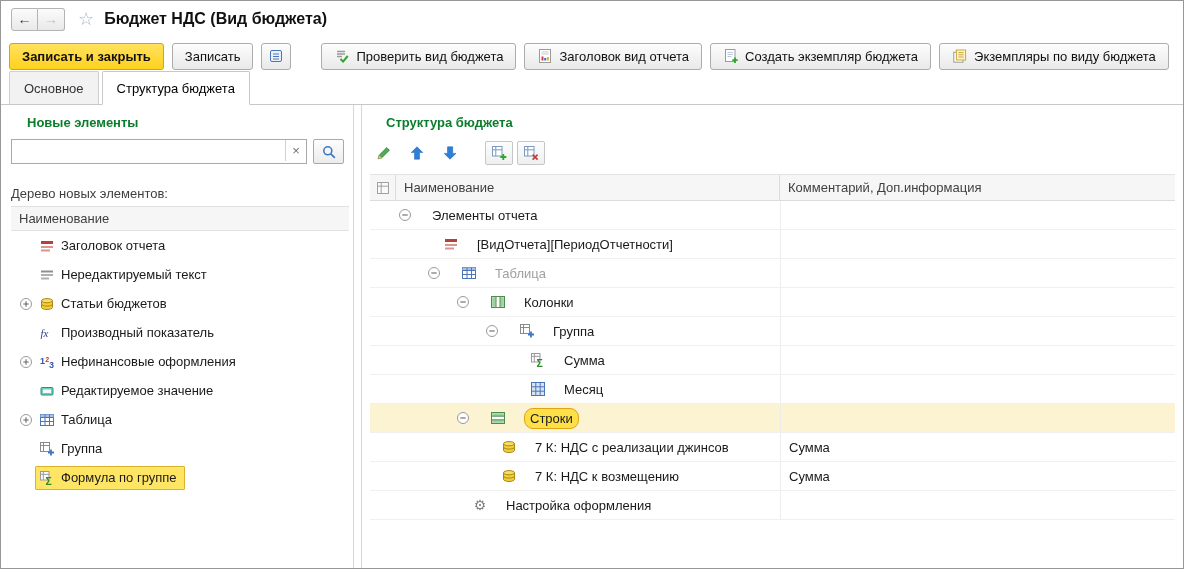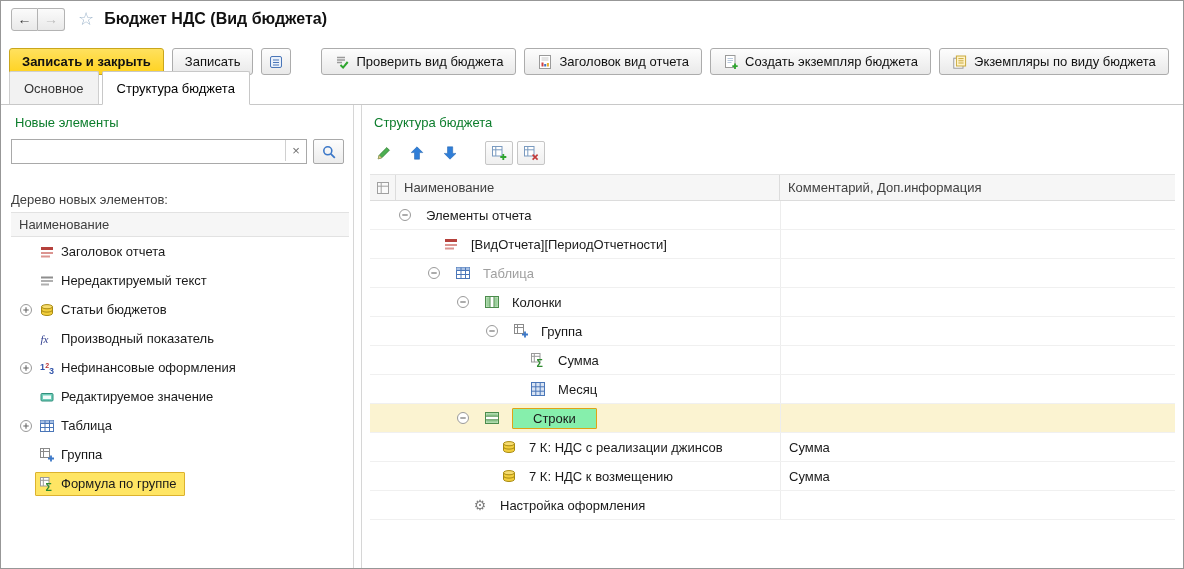--- a/index.html
+++ b/index.html
@@ -10,47 +10,47 @@
   
   .titlebar{height:36px;flex:0 0 auto;display:flex;align-items:center;padding:0 10px}
   .navpair{display:flex}
   .navbtn{width:27px;height:23px;border:1px solid #B3B3B3;background:linear-gradient(#FBFBFB,#E9E9E9);display:flex;align-items:center;justify-content:center;font-size:14px;color:#3A3A3A;cursor:pointer}
   .navbtn.back{border-radius:3px 0 0 3px}
   .navbtn.fwd{border-radius:0 3px 3px 0;border-left:none;color:#BDBDBD}
   .star{margin:0 10px 0 13px;font-size:18px;color:#9FB6CC;line-height:1}
   .title{font-size:16px;font-weight:bold;color:#111}
 
   
-  .toolbar{height:38px;flex:0 0 auto;display:flex;align-items:flex-end;gap:8px;padding:0 8px}
+  .toolbar{height:38px;flex:0 0 auto;display:flex;align-items:center;gap:8px;padding:0 8px}
   .btn{height:27px;border:1px solid #ACACAC;border-radius:3px;background:linear-gradient(#FDFDFD,#E9E9E9);display:inline-flex;align-items:center;gap:6px;padding:0 12px;font-size:13px;font-family:inherit;white-space:nowrap;cursor:pointer;color:#111}
   .btn.primary{background:linear-gradient(#FFE express 15E,#FFD21E);background:linear-gradient(#FFE15E,#FFD21E);border-color:#C9A61C;font-weight:bold}
   .btn.iconbtn{padding:0 6px}
   .tsp{width:14px}
 
   
   .tabbar{height:30px;flex:0 0 auto;display:flex;align-items:flex-end;gap:3px;padding:0 0 0 8px;border-bottom:1px solid #C8C8C8}
   .tab{height:25px;display:flex;align-items:center;padding:16px 14px;background:#F2F2F2;border:1px solid #CFCFCF;border-bottom:none;border-radius:2px 2px 0 0;color:#333;cursor:pointer;white-space:nowrap}
   .tab.active{height:28px;background:#fff;border-color:#C8C8C8;margin-bottom:-1px;border-bottom:1px solid #fff;color:#000}
 
   
   .content{flex:1;display:flex;min-height:0}
   .left{width:352px;flex:0 0 auto;padding:10px 4px 0 10px;display:flex;flex-direction:column;min-height:0}
   .vsplit{width:9px;flex:0 0 auto;background:#fff;border-left:1px solid #D6D6D6;border-right:1px solid #D6D6D6}
   .right{flex:1;min-width:0;display:flex;flex-direction:column;padding:10px 8px 0 8px}
 
-  .ptitle{color:#0C7D2C;font-weight:normal;margin:0 0 9px 4px}
+  .ptitle{color:#0C7D2C;font-weight:bold;margin:0 0 9px 16px}
 
   
   .searchrow{display:flex;align-items:center;margin-bottom:10px}
   .searchbox{position:relative;width:296px;height:25px}
   .searchbox input{width:100%;height:100%;border:1px solid #A9A9A9;padding:0 24px 0 6px;font:inherit;outline:none}
   .clearx{position:absolute;right:1px;top:1px;width:21px;height:21px;display:flex;align-items:center;justify-content:center;color:#707070;border-left:1px solid #D0D0D0;font-size:13px;cursor:pointer;background:#fff}
   .sbtn{width:31px;height:25px;margin-left:6px;border:1px solid #A9A9A9;border-radius:2px;background:linear-gradient(#FDFDFD,#ECECEC);display:flex;align-items:center;justify-content:center;cursor:pointer}
 
-  .treelabel{color:#3F3F3F;margin:18px 0 5px 0}
+  .treelabel{color:#3F3F3F;margin:12px 0 5px 0}
 
   
   .lthead{height:25px;flex:0 0 auto;background:#F6F6F6;border-top:1px solid #E2E2E2;border-bottom:1px solid #E2E2E2;display:flex;align-items:center;padding-left:8px;color:#3F3F3F}
   .lt{flex:1;overflow:hidden}
   .ltrow{height:29px;display:flex;align-items:center;padding-left:6px;cursor:default}
   .exp{width:18px;flex:0 0 auto;display:flex;align-items:center;justify-content:center}
   .hl{display:inline-flex;align-items:center;gap:6px;padding:3px 7px 3px 3px;border:1px solid transparent;border-radius:1px;white-space:nowrap}
   .hl.on{background:#FFE564;border-color:#DCB22E}
   .ic{width:16px;height:16px;display:inline-flex;align-items:center;justify-content:center;flex:0 0 auto}
 
@@ -63,25 +63,25 @@
   
   .grid{flex:1;min-height:0;display:flex;flex-direction:column;border-top:1px solid #E4E4E4}
   .ghead{display:grid;grid-template-columns:26px 384px 1fr;height:26px;flex:0 0 auto;background:#F6F6F6;border-bottom:1px solid #DCDCDC;color:#3F3F3F}
   .ghead>div{display:flex;align-items:center;border-right:1px solid #DCDCDC;padding-left:8px;overflow:hidden;white-space:nowrap}
   .ghead>div:first-child{justify-content:center;padding-left:0}
   .ghead>div:last-child{border-right:none}
   .gbody{flex:1;overflow:hidden}
   .grow{display:grid;grid-template-columns:26px 384px 1fr;height:29px;border-bottom:1px solid #F0F0F0}
   .grow.sel{background:#FBF3D1}
   .gc0{}
-  .gname{display:flex;align-items:center;gap:12px;overflow:hidden;white-space:nowrap}
+  .gname{display:flex;align-items:center;gap:18px;overflow:hidden;white-space:nowrap}
   .gcomment{display:flex;align-items:center;padding-left:8px;border-left:1px solid #EDEDED;overflow:hidden;white-space:nowrap}
   .rlbl{white-space:nowrap}
   .rlbl.muted{color:#A0A0A0}
-  .rlbl.editsel{background:#86efac;border:1px solid #DFA315;padding:2px 20px;border-radius:1px}
+  .rlbl.editsel{background:#fde047;border:1px solid #DFA315;padding:2px 5px;border-radius:9px}
   .gearglyph{font-size:14px;color:#808080;line-height:16px}
 </style>
 </head>
 <body>
 
 <div class="window">
 
   <div class="titlebar">
     <div class="navpair">
       <button class="navbtn back">

